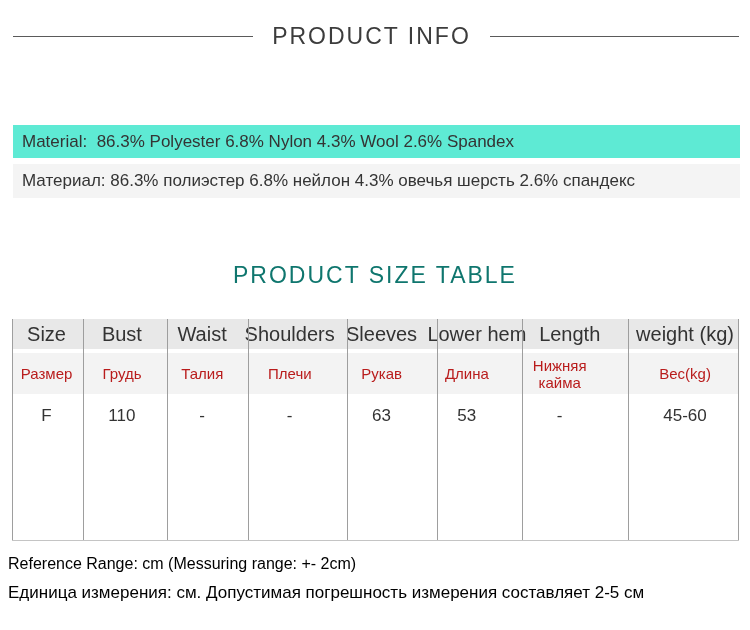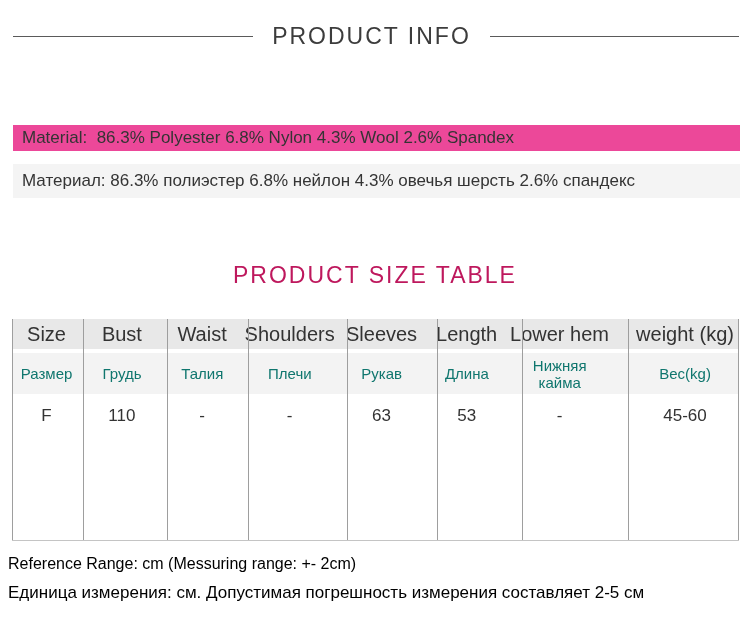--- a/index.html
+++ b/index.html
@@ -49,39 +49,39 @@
     display: flex;
     align-items: center;
     padding-left: 9px;
     box-sizing: border-box;
     font-size: 17px;
     color: #343434;
     white-space: pre-wrap;
   }
   .material-en {
     top: 125px;
-    height: 26px;
-    background: #ec4899;
+    height: 33px;
+    background: #5eead4;
   }
   .material-ru {
     top: 164px;
     height: 34px;
     background: #f4f4f4;
   }
 
   
   .size-table-title {
     position: absolute;
     top: 262px;
     left: 0;
     width: 750px;
     text-align: center;
     font-size: 23px;
     letter-spacing: 2px;
-    color: #be185d;
+    color: #0f766e;
   }
 
   
   .size-table {
     position: absolute;
     top: 319px;
     left: 12px;
     width: 727px;
     height: 221px;
     border-bottom: 1px solid #c4c4c4;
@@ -114,21 +114,21 @@
   .header-en .cell {
     display: flex;
     align-items: center;
     justify-content: center;
   }
   .row-gap { height: 4px; background: #ffffff; }
   .header-ru {
     height: 41px;
     background: #f3f3f3;
     font-size: 15px;
-    color: #0f766e;
+    color: #b91c1c;
   }
   .header-ru .cell {
     display: flex;
     align-items: center;
     justify-content: center;
     line-height: 17px;
     padding: 0 8px;
   }
   .data-row {
     height: 146px;
@@ -178,22 +178,22 @@
 <div class="size-table-title">PRODUCT SIZE TABLE</div>
 
 <div class="size-table">
 
   <div class="t-row header-en">
     <div class="cell c0">Size</div>
     <div class="cell c1">Bust</div>
     <div class="cell c2">Waist</div>
     <div class="cell c3">Shoulders</div>
     <div class="cell c4">Sleeves</div>
+    <div class="cell c6">Lower hem</div>
     <div class="cell c5">Length</div>
-    <div class="cell c6">Lower hem</div>
     <div class="cell c7">weight (kg)</div>
   </div>
 
   <div class="row-gap"></div>
 
   <div class="t-row header-ru">
     <div class="cell c0">Размер</div>
     <div class="cell c1">Грудь</div>
     <div class="cell c2">Талия</div>
     <div class="cell c3">Плечи</div>

